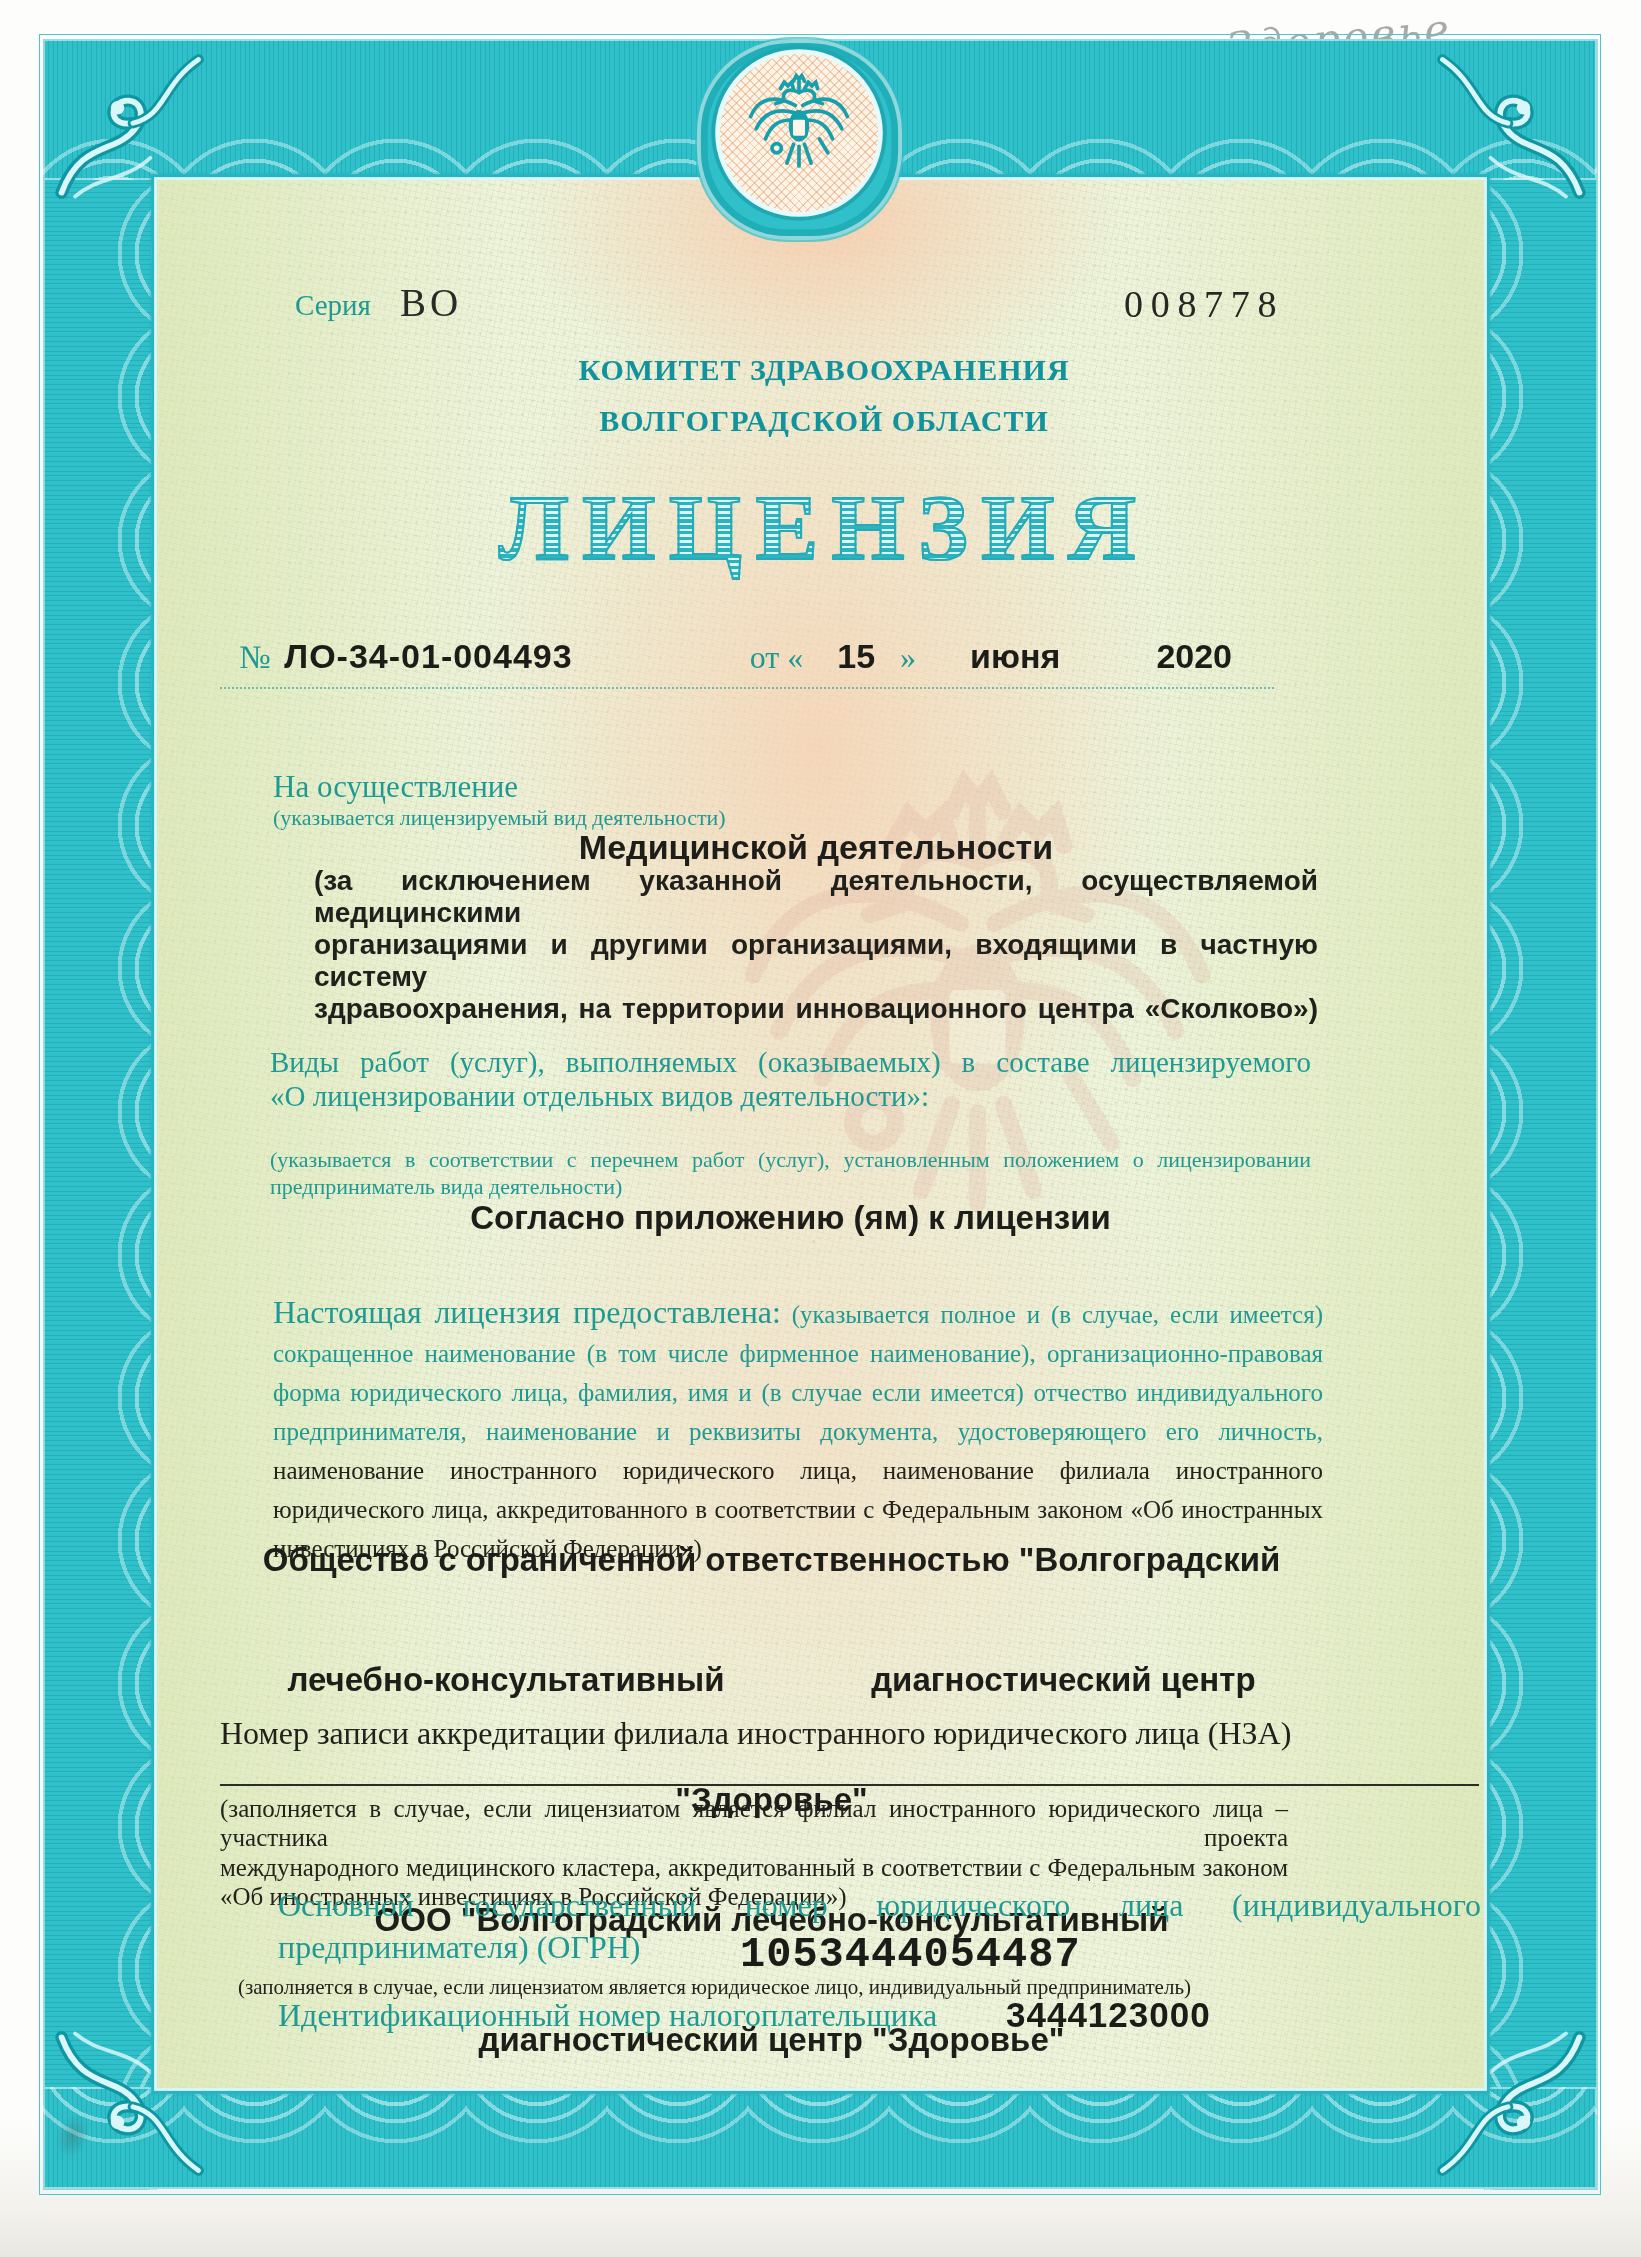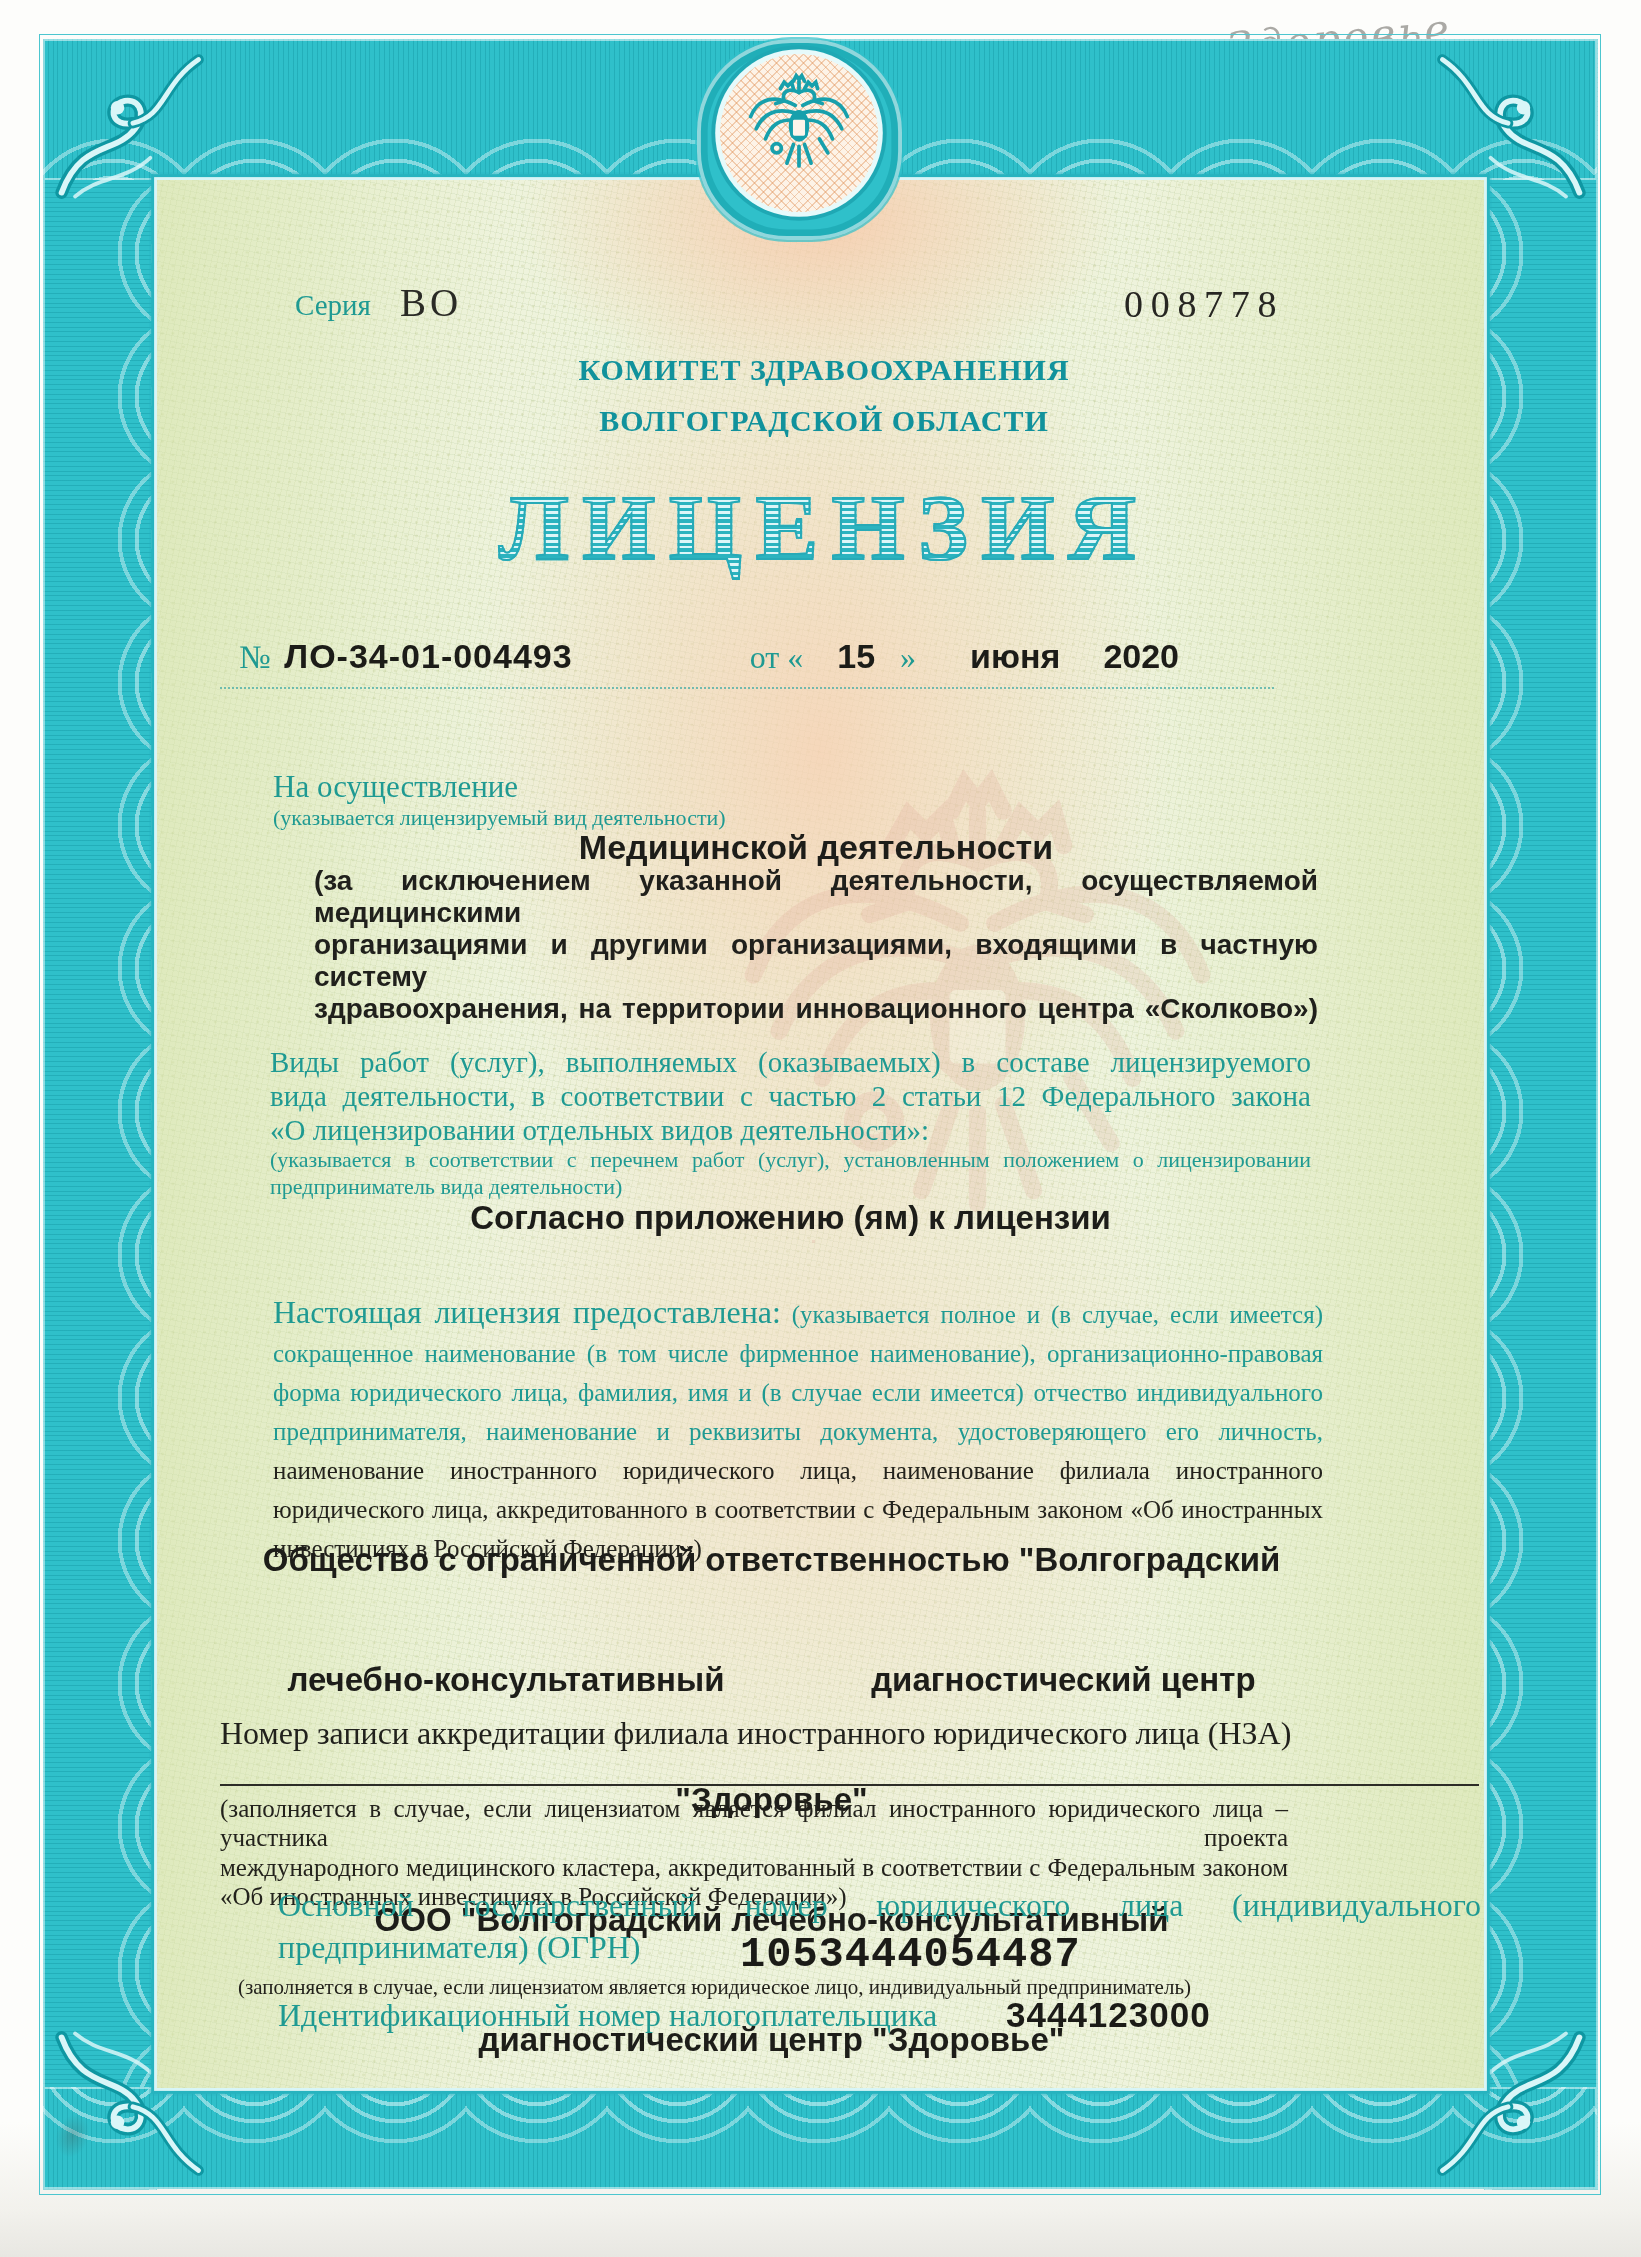--- a/index.html
+++ b/index.html
@@ -103,21 +103,21 @@
     -webkit-background-clip:text;background-clip:text;color:transparent;
     -webkit-text-stroke:2.1px #27aab7;}
   .licline{left:220px;top:637px;width:1054px;height:52px;display:flex;align-items:baseline;
     border-bottom:2.9px dotted rgba(72,172,166,.75);padding-bottom:3.9px;box-sizing:border-box;}
   .licline .n-sign{margin-left:19.3px;font-size:33px;}
   .licline .n-val{margin-left:13.5px;font-size:34px;font-weight:bold;letter-spacing:1px;color:#1c1c18;}
   .licline .n-from{margin-left:177px;font-size:32px;}
   .licline .n-day{margin-left:34px;font-size:34px;font-weight:bold;color:#1c1c18;}
   .licline .n-close{margin-left:25px;font-size:32px;}
   .licline .n-month{margin-left:54px;font-size:34px;font-weight:bold;color:#1c1c18;}
-  .licline .n-year{margin-left:43px;font-size:34px;font-weight:bold;color:#1c1c18;}
+  .licline .n-year{margin-left:96px;font-size:34px;font-weight:bold;color:#1c1c18;}
   .act-label{left:273px;top:769px;font-size:31px;}
   .act-note{left:273px;top:805px;font-size:22px;}
   .act-value{left:314px;top:828px;width:1004px;text-align:center;font-size:34px;font-weight:bold;color:#1d1d19;}
   .act-para{left:314px;top:865px;width:1004px;font-size:28px;line-height:32px;font-weight:600;color:#20201c;}
   .works{left:270px;top:1045px;width:1041px;font-size:29px;line-height:34px;}
   .works-note{left:270px;top:1147px;width:1041px;font-size:22px;line-height:26.6px;}
   .works-value{left:270px;top:1199px;width:1041px;text-align:center;font-size:33px;font-weight:bold;color:#1d1d19;}
   .granted{left:273px;top:1294px;width:1050px;text-align:justify;line-height:36px;}
   .granted .lead{font-size:32px;}
   .granted .small-teal{font-size:25px;}
@@ -232,21 +232,20 @@
   <div class="abs t-teal act-note">(указывается лицензируемый вид деятельности)</div>
   <div class="abs sans act-value">Медицинской деятельности</div>
   <div class="abs sans act-para">
     <div class="jl">(за исключением указанной деятельности, осуществляемой медицинскими</div>
     <div class="jl">организациями и другими организациями, входящими в частную систему</div>
     <div class="jl">здравоохранения, на территории инновационного центра «Сколково»)</div>
   </div>
 
   <div class="abs t-teal works">
     <div class="jl">Виды работ (услуг), выполняемых (оказываемых) в составе лицензируемого</div>
-    <div class="jl">вида деятельности, в соответствии с частью 2 статьи 12 Федерального закона</div>
     <div>«О лицензировании отдельных видов деятельности»:</div>
   </div>
   <div class="abs t-teal works-note">
     <div class="jl">(указывается в соответствии с перечнем работ (услуг), установленным положением о лицензировании</div>
     <div>предприниматель вида деятельности)</div>
   </div>
   <div class="abs sans works-value">Согласно приложению (ям) к лицензии</div>
 
   <div class="abs granted">
     <span class="lead t-teal">Настоящая лицензия предоставлена:</span><span class="small-teal t-teal"> (указывается полное и (в случае, если имеется) сокращенное наименование (в том числе фирменное наименование), организационно-правовая форма юридического лица, фамилия, имя и  (в случае если имеется) отчество индивидуального предпринимателя, наименование и реквизиты документа,  удостоверяющего его личность,</span><span class="small-dark"> наименование иностранного юридического лица, наименование филиала иностранного юридического лица, аккредитованного в соответствии с Федеральным законом «Об иностранных инвестициях в Российской Федерации»)</span>

